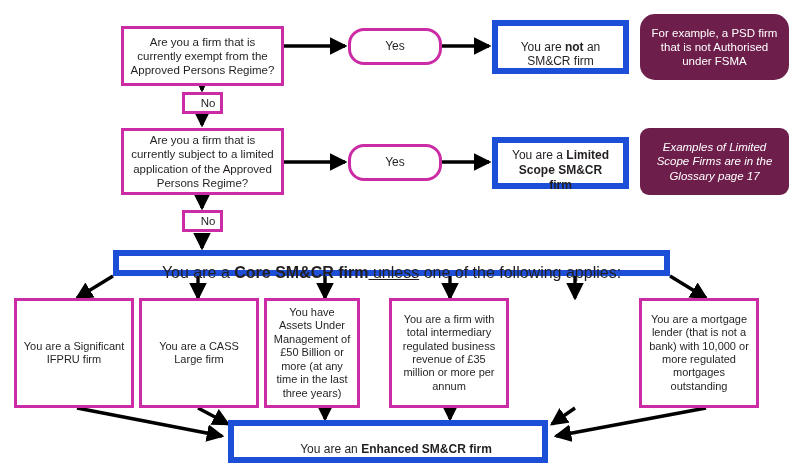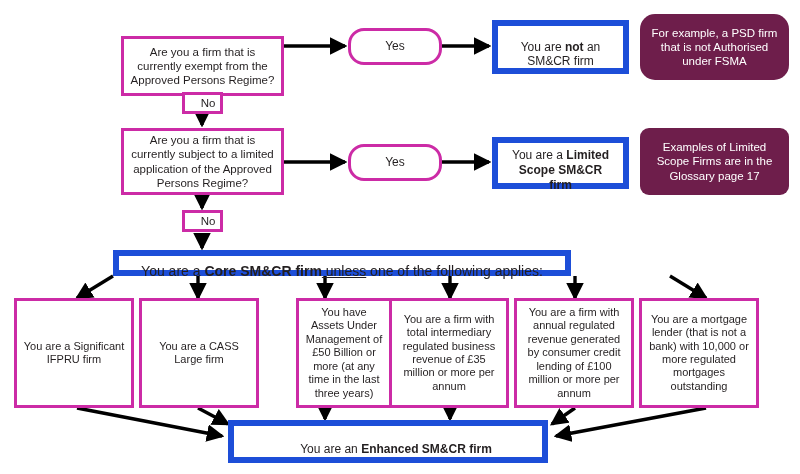--- a/index.html
+++ b/index.html
@@ -111,21 +111,21 @@
 
       <path d="M 77 408 L 222 436"></path>
       <path d="M 198 408 L 228 424"></path>
       <path d="M 325 408 L 325 419"></path>
       <path d="M 450 408 L 450 419"></path>
       <path d="M 575 408 L 552 424"></path>
       <path d="M 706 408 L 556 436"></path>
     </g>
   </svg>
 
-  <div class="node q-box" style="left:121px; top:36px; width:163px; height:60px;">
+  <div class="node q-box" style="left:121px; top:26px; width:163px; height:60px;">
     <span>Are you a firm that is currently exempt from the Approved Persons Regime?</span>
   </div>
 
   <div class="node yes-pill" style="left:348px; top:28px; width:94px; height:37px;">
     <span>Yes</span>
   </div>
 
   <div class="node o-box" style="left:492px; top:20px; width:137px; height:54px;">
     <span>
       <span>You are </span><span class="bold">not</span><span> an SM&amp;CR firm</span>
@@ -147,53 +147,50 @@
   <div class="node yes-pill" style="left:348px; top:144px; width:94px; height:37px;">
     <span>Yes</span>
   </div>
 
   <div class="node o-box" style="left:492px; top:137px; width:137px; height:52px;">
     <span>
       <span>You are a </span><span class="bold">Limited Scope SM&amp;CR firm</span>
     </span>
   </div>
 
-  <div class="node note-box" style="left:640px; top:128px; width:149px; height:67px;">
+  <div class="node note-box" style="left:640px; top:128px; width:149px; height:67px;font-style:italic;">
     <span>Examples of Limited Scope Firms are in the Glossary page 17</span>
   </div>
 
   <div class="node no-tag" style="left:182px; top:210px; width:41px; height:22px;">
     <span>No</span>
   </div>
 
-  <div class="node o-box" style="left:113px; top:250px; width:458px; height:26px; font-size:14px;">
+  <div class="node o-box" style="left:113px; top:250px; width:557px; height:26px; font-size:16px;">
     <span>
       <span>You are a </span><span class="bold">Core SM&amp;CR firm</span><span class="uline"> unless</span><span> one of the following applies:</span>
     </span>
   </div>
 
   <div class="node q-box" style="left:139px; top:298px; width:120px; height:110px; font-size:11px;">
     <span>You are a CASS Large firm</span>
   </div>
 
   <div class="node q-box" style="left:14px; top:298px; width:120px; height:110px; font-size:11px;">
     <span>You are a Significant IFPRU firm</span>
   </div>
 
-  <div class="node q-box" style="left:264px; top:298px; width:96px; height:110px; font-size:11px;margin-left:32px;">
+  <div class="node q-box" style="left:264px; top:298px; width:96px; height:110px; font-size:11px;">
     <span>You have Assets Under Management of £50 Billion or more (at any time in the last three years)</span>
   </div>
 
   <div class="node q-box" style="left:389px; top:298px; width:120px; height:110px; font-size:11px;">
     <span>You are a firm with total intermediary regulated business revenue of £35 million or more per annum</span>
   </div>
 
-  <div class="node q-box" style="left:514px; top:298px; width:120px; height:110px; font-size:11px;">
-    <span>You are a firm with annual regulated revenue generated by consumer credit lending of £100 million or more per annum</span>
-  </div>
 
   <div class="node q-box" style="left:639px; top:298px; width:120px; height:110px; font-size:11px;">
     <span>You are a mortgage lender (that is not a bank) with 10,000 or more regulated mortgages outstanding</span>
   </div>
 
   <div class="node o-box" style="left:228px; top:420px; width:320px; height:43px; font-size:12px;padding-left:24px;">
     <span>
       <span>You are an </span><span class="bold">Enhanced SM&amp;CR firm</span>
     </span>
   </div>

